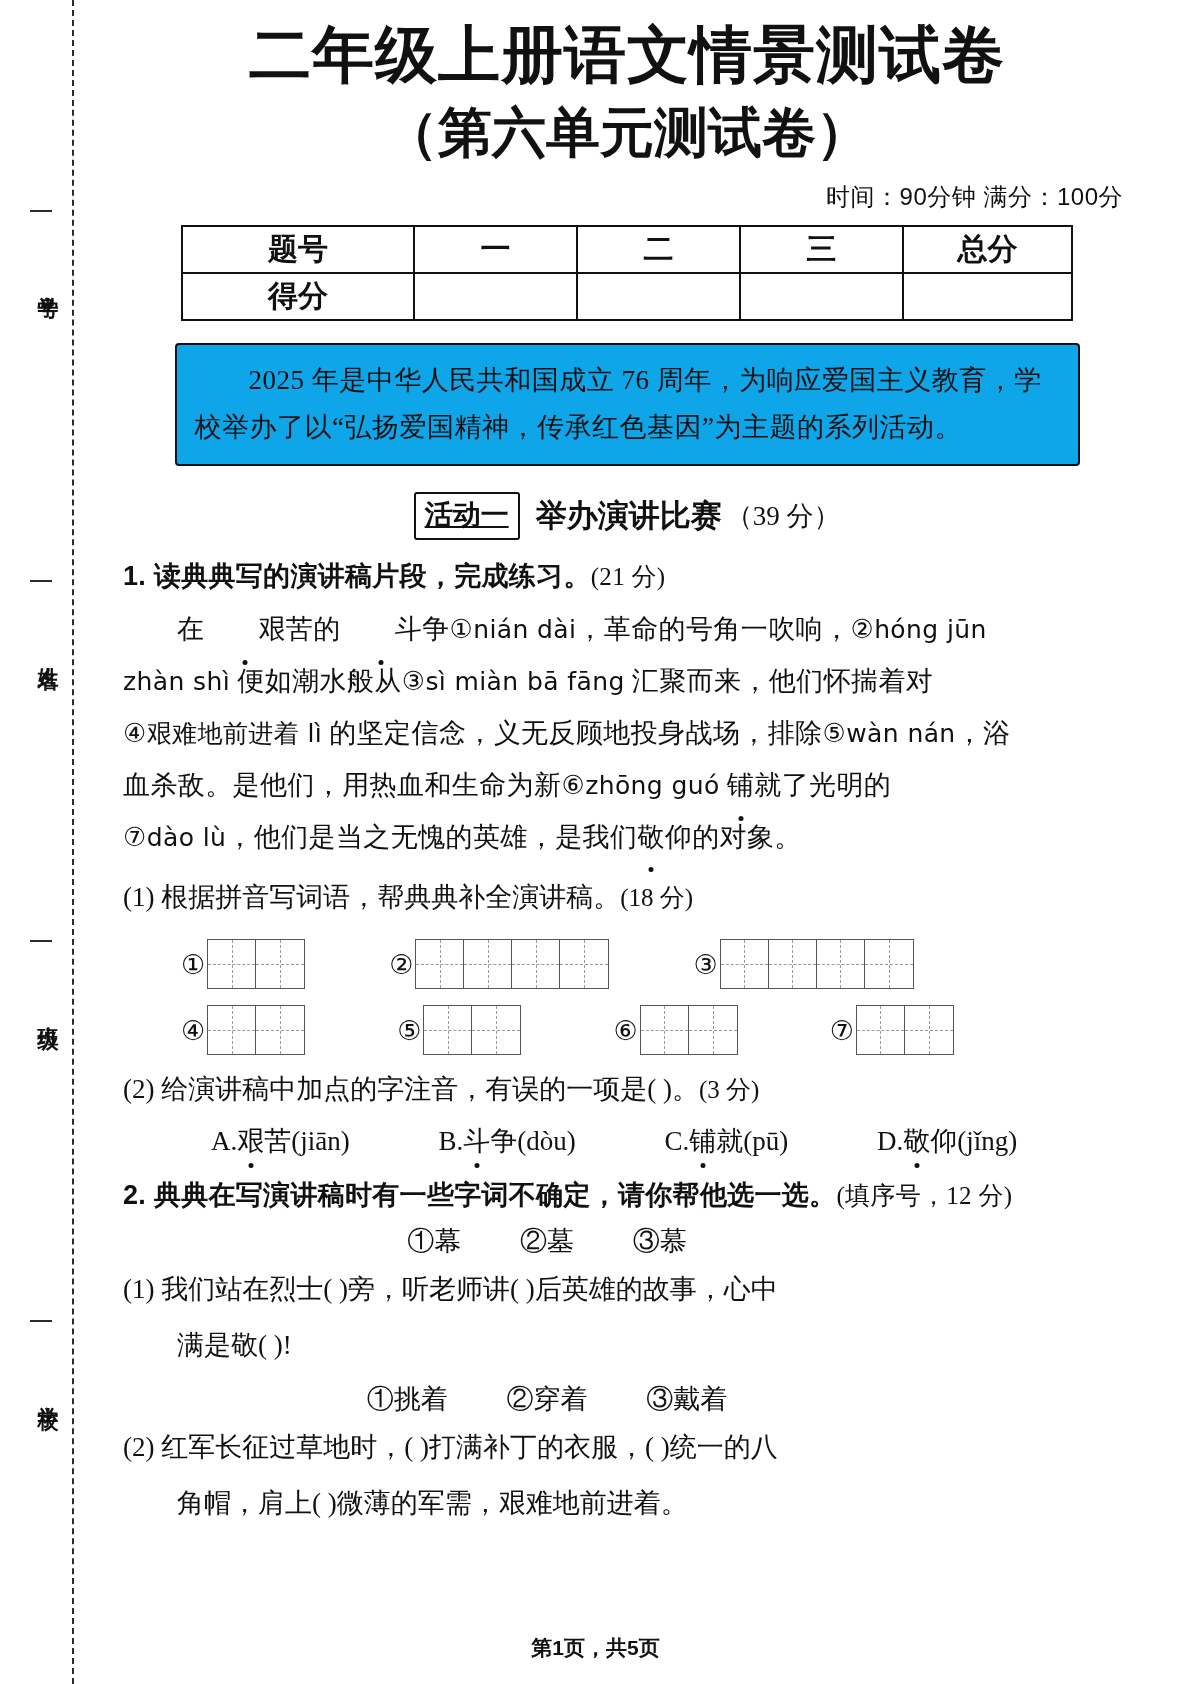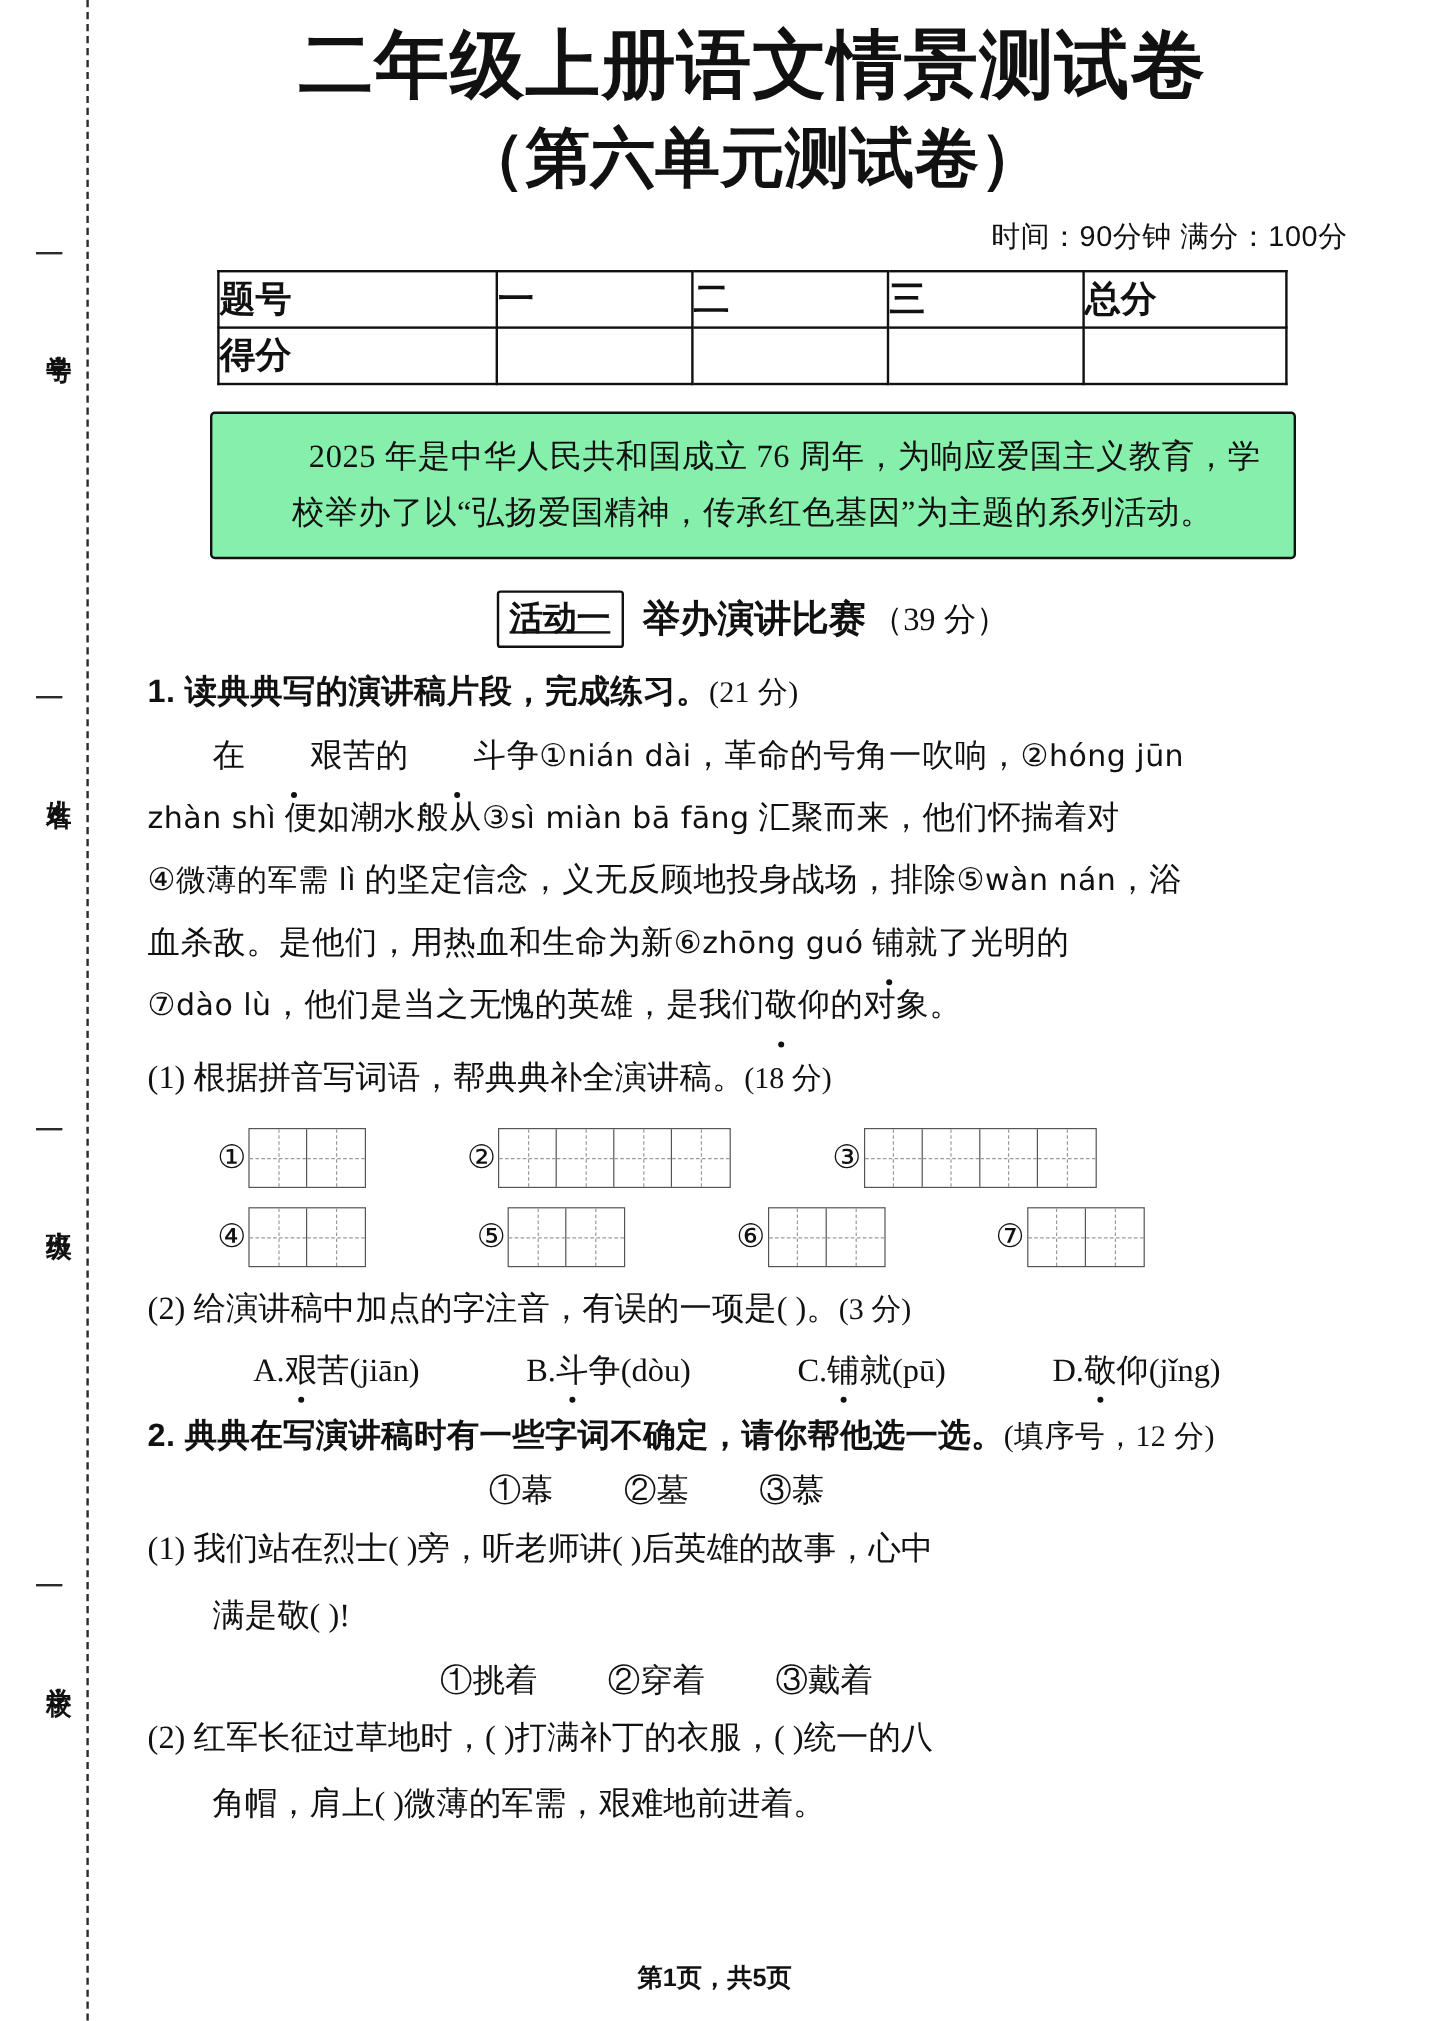--- a/index.html
+++ b/index.html
@@ -90,38 +90,38 @@
   
   .score-table {
     margin: 12px auto 0 auto;
     width: 890px;
     border-collapse: collapse;
     table-layout: fixed;
   }
   .score-table td {
     border: 2px solid #111;
     height: 47px;
+    text-align: center;
     vertical-align: middle;
     font-family: "Liberation Sans", "DejaVu Sans", sans-serif;
     font-weight: 700;
     font-size: 30px;
   }
   .score-table .c-head { width: 232px; }
   .score-table .c-n { width: 163px; }
   .score-table .c-total { width: 169px; }
 
   
   .intro-box {
     margin: 22px auto 0 auto;
     width: 905px;
     border: 2px solid #111;
     border-radius: 4px;
     padding: 12px 18px 14px 18px;
-    background: #86efac;
-    text-align: center;
+    background: #0ea5e9;
   }
   .intro-box p {
     font-size: 27px;
     line-height: 1.72;
     text-indent: 2em;
     letter-spacing: 0.5px;
   }
 
   
   .activity-row {
@@ -338,21 +338,21 @@
       <span class="activity-score">（39 分）</span>
     </div>
 
     <div class="q-head">
       <span>1. 读典典写的演讲稿片段，完成练习。</span><span class="pts">(21 分)</span>
     </div>
 
     <div class="passage">
       <div class="ln first">在<span class="dotted">艰</span>苦的<span class="dotted">斗</span>争<span class="circ">①</span><span class="py">nián dài</span>，革命的号角一吹响，<span class="circ">②</span><span class="py">hóng jūn</span></div>
       <div class="ln"><span class="py">zhàn shì</span> 便如潮水般从<span class="circ">③</span><span class="py">sì miàn bā fāng</span> 汇聚而来，他们怀揣着对</div>
-      <div class="ln"><span class="circ">④</span><span class="py">微薄的军需 lì</span> 的坚定信念，义无反顾地投身战场，排除<span class="circ">⑤</span><span class="py">wàn nán</span>，浴</div>
+      <div class="ln"><span class="circ">④</span><span class="py">艰难地前进着 lì</span> 的坚定信念，义无反顾地投身战场，排除<span class="circ">⑤</span><span class="py">wàn nán</span>，浴</div>
       <div class="ln">血杀敌。是他们，用热血和生命为新<span class="circ">⑥</span><span class="py">zhōng guó</span> <span class="dotted">铺</span>就了光明的</div>
       <div class="ln"><span class="circ">⑦</span><span class="py">dào lù</span>，他们是当之无愧的英雄，是我们<span class="dotted">敬</span>仰的对象。</div>
     </div>
 
     <div class="sub-q">
       <span>(1) 根据拼音写词语，帮典典补全演讲稿。</span><span class="pts">(18 分)</span>
     </div>
 
     <div class="grid-row" style="gap:84px;">
       <div class="grid-item">

